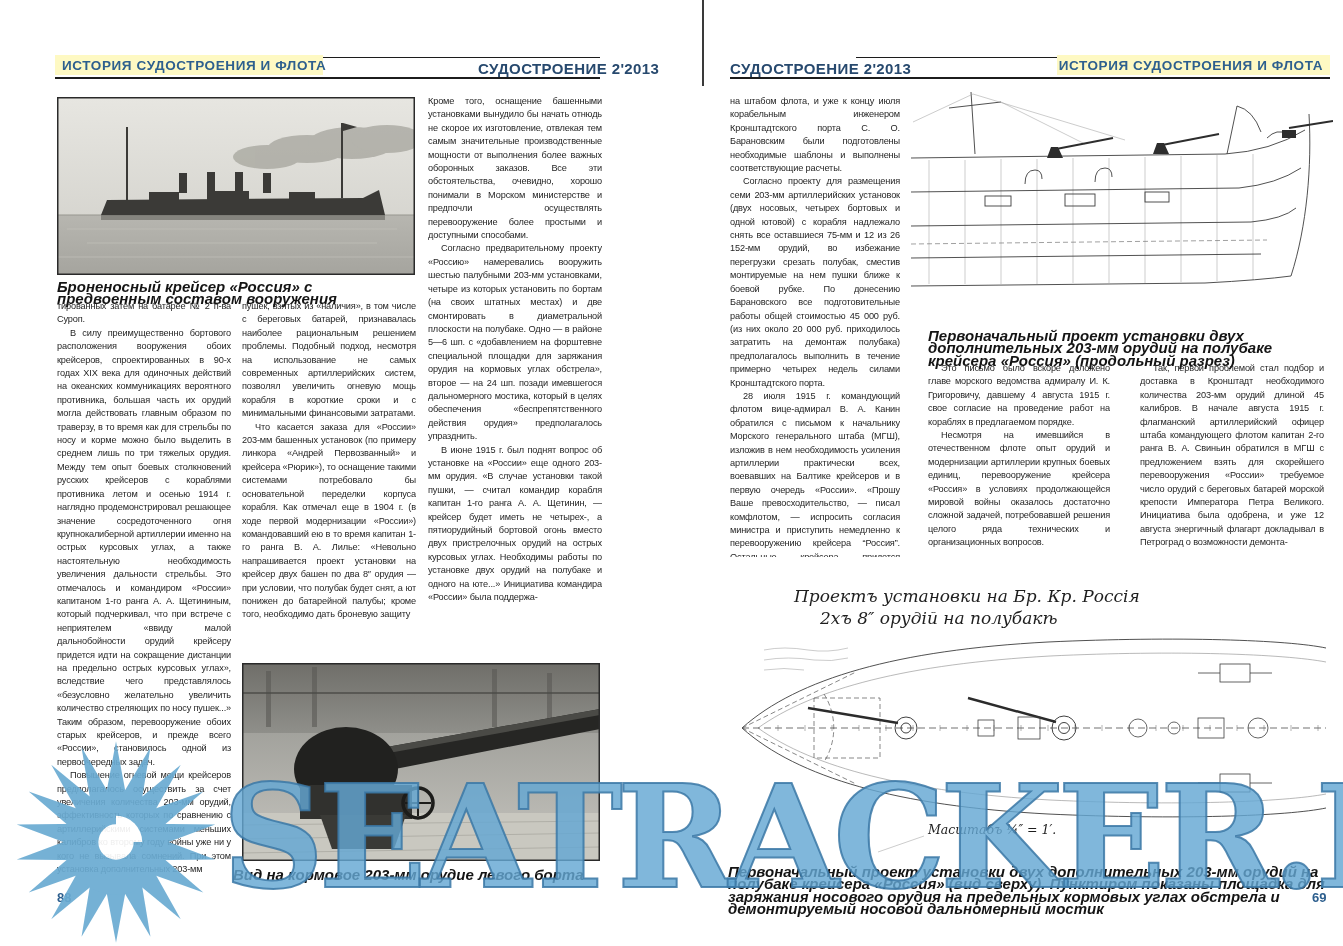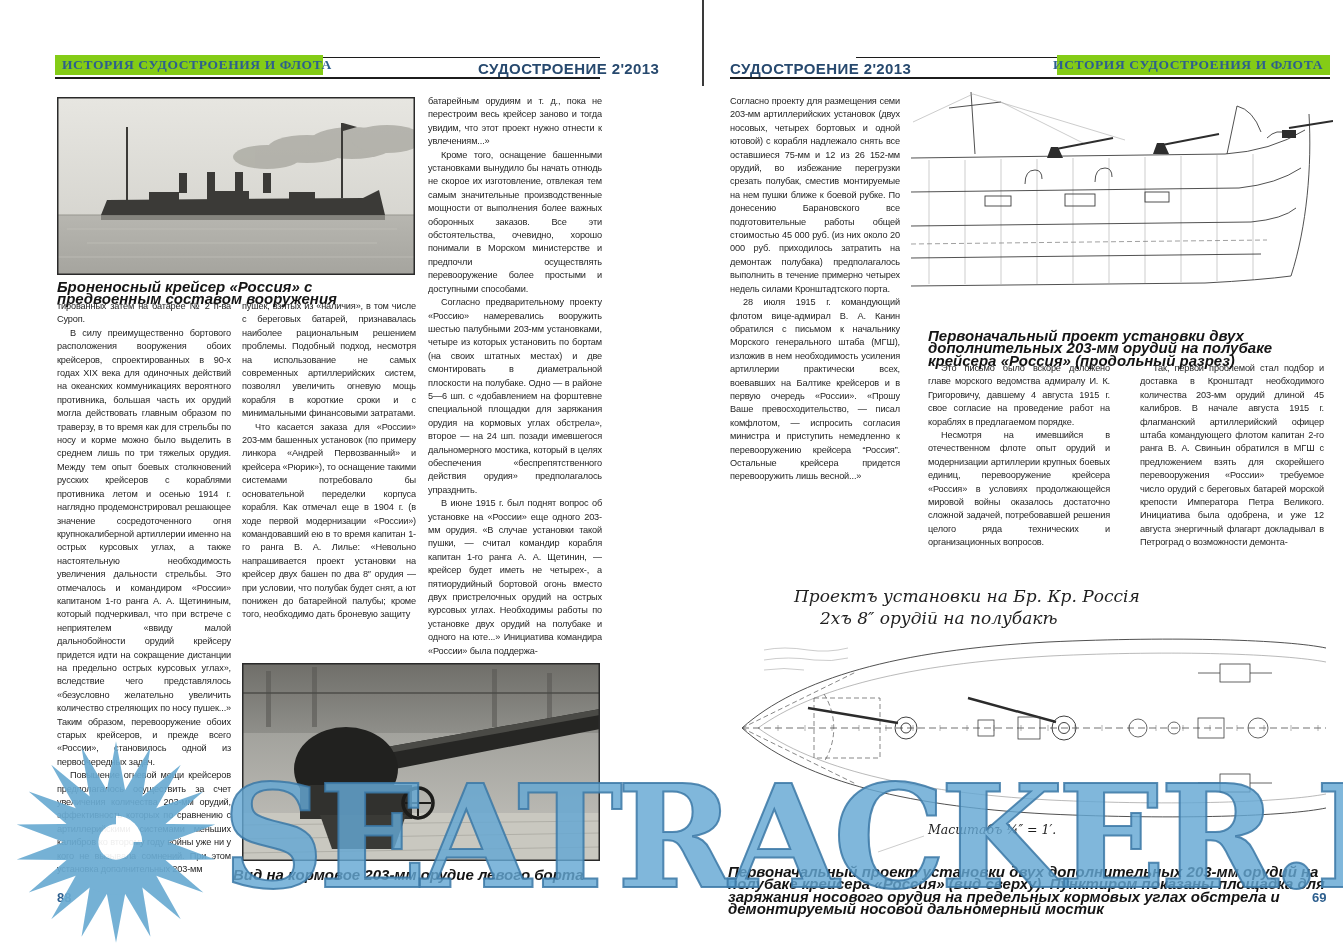--- a/index.html
+++ b/index.html
@@ -1,20 +1,20 @@
 <!DOCTYPE html>
 <html lang="ru"><head>
 <meta charset="utf-8">
 <style>
   * { margin:0; padding:0; box-sizing:border-box; }
   html,body { width:1343px; height:946px; background:#ffffff; }
   body { font-family:"Liberation Sans", sans-serif; }
   .spread { position:relative; width:1343px; height:946px; background:#ffffff; overflow:hidden; }
 
-  .hdr-bar { position:absolute; top:55px; height:20px; background:#84cc16; display:flex; align-items:center;font-family:Liberation Serif, serif; }
+  .hdr-bar { position:absolute; top:55px; height:20px; background:#fef9c3; display:flex; align-items:center; }
   .hdr-title { font-size:13.5px; font-weight:bold; color:#2d5f8e; letter-spacing:0.6px; white-space:nowrap; }
   .issue { position:absolute; font-size:15px; font-weight:bold; color:#27496e; letter-spacing:0.4px; white-space:nowrap; }
   .rule { position:absolute; background:#1c1c1c; }
 
   .col { position:absolute; font-size:9.2px; letter-spacing:-0.15px; line-height:13.4px;
          text-align:justify; color:#1f1f1f; overflow:hidden; }
   .col p { margin:0; }
   .col p + p, .col p.ind { text-indent:13px; }
 
   .cap { position:absolute; font-size:15px; font-weight:bold; line-height:12.3px; color:#141414;font-style:italic; }
@@ -104,21 +104,20 @@
   <div class="col" style="left:57px; top:300px; width:174px; height:588px;">
     <p>тированных затем на батарее № 2 п-ва Суроп.</p>
     <p>В силу преимущественно бортового расположения вооружения обоих крейсеров, спроектированных в 90-х годах XIX века для одиночных действий на океанских коммуникациях вероятного противника, большая часть их орудий могла действовать главным образом по траверзу, в то время как для стрельбы по носу и корме можно было выделить в среднем лишь по три тяжелых орудия. Между тем опыт боевых столкновений русских крейсеров с кораблями противника летом и осенью 1914 г. наглядно продемонстрировал решающее значение сосредоточенного огня крупнокалиберной артиллерии именно на острых курсовых углах, а также настоятельную необходимость увеличения дальности стрельбы. Это отмечалось и командиром «России» капитаном 1-го ранга А. А. Щетининым, который подчеркивал, что при встрече с неприятелем «ввиду малой дальнобойности орудий крейсеру придется идти на сокращение дистанции на предельно острых курсовых углах», вследствие чего представлялось «безусловно желательно увеличить количество стреляющих по носу пушек...» Таким образом, перевооружение обоих старых крейсеров, и прежде всего «России», становилось одной из первоочередных задач.</p>
     <p>Повышение огневой мощи крейсеров предполагалось осуществить за счет увеличения количества 203-мм орудий, эффективность которых по сравнению с артиллерийскими системами меньших калибров ко второму году войны уже ни у кого не вызывала сомнений. При этом установка дополнительных 203-мм</p>
   </div>
   <div class="col" style="left:242px; top:300px; width:174px; height:352px;">
     <p>пушек, взятых из «наличия», в том числе с береговых батарей, признавалась наиболее рациональным решением проблемы. Подобный подход, несмотря на использование не самых современных артиллерийских систем, позволял увеличить огневую мощь корабля в короткие сроки и с минимальными финансовыми затратами.</p>
     <p>Что касается заказа для «России» 203-мм башенных установок (по примеру линкора «Андрей Первозванный» и крейсера «Рюрик»), то оснащение такими системами потребовало бы основательной переделки корпуса корабля. Как отмечал еще в 1904 г. (в ходе первой модернизации «России») командовавший ею в то время капитан 1-го ранга В. А. Лилье: «Невольно напрашивается проект установки на крейсер двух башен по два 8″ орудия — при условии, что полубак будет снят, а ют понижен до батарейной палубы; кроме того, необходимо дать броневую защиту</p>
   </div>
   <div class="col" style="left:428px; top:95px; width:174px; height:562px;">
-    <p>батарейным орудиям и т. д., пока не перестроим весь крейсер заново и тогда увидим, что этот проект нужно отнести к увлечениям...»</p>
     <p>Кроме того, оснащение башенными установками вынудило бы начать отнюдь не скорое их изготовление, отвлекая тем самым значительные производственные мощности от выполнения более важных оборонных заказов. Все эти обстоятельства, очевидно, хорошо понимали в Морском министерстве и предпочли осуществлять перевооружение более простыми и доступными способами.</p>
     <p>Согласно предварительному проекту «Россию» намеревались вооружить шестью палубными 203-мм установками, четыре из которых установить по бортам (на своих штатных местах) и две смонтировать в диаметральной плоскости на полубаке. Одно — в районе 5—6 шп. с «добавлением на форштевне специальной площадки для заряжания орудия на кормовых углах обстрела», второе — на 24 шп. позади имевшегося дальномерного мостика, который в целях обеспечения «беспрепятственного действия орудия» предполагалось упразднить.</p>
     <p>В июне 1915 г. был поднят вопрос об установке на «России» еще одного 203-мм орудия. «В случае установки такой пушки, — считал командир корабля капитан 1-го ранга А. А. Щетинин, — крейсер будет иметь не четырех-, а пятиорудийный бортовой огонь вместо двух пристрелочных орудий на острых курсовых углах. Необходимы работы по установке двух орудий на полубаке и одного на юте...» Инициатива командира «России» была поддержа-</p>
   </div>
 
   <div class="photo" style="left:242px; top:663px;">
     <svg width="358" height="198" viewBox="0 0 358 198">
       <defs>
         <linearGradient id="gunbg" x1="0" y1="0" x2="0" y2="1">
           <stop offset="0" stop-color="#8f8f8a"></stop>
@@ -155,20 +154,21 @@
       <line x1="176" y1="127" x2="176" y2="153" stroke="#1c1c1a" stroke-width="2"></line>
       <line x1="163" y1="140" x2="189" y2="140" stroke="#1c1c1a" stroke-width="2"></line>
       <rect x="0.75" y="0.75" width="356.5" height="196.5" fill="none" stroke="#2a2a2a" stroke-width="1.5"></rect>
     </svg>
   </div>
   <div class="cap" style="left:233px; top:869px; width:358px;">Вид на кормовое 203-мм орудие левого борта</div>
 
   <span class="pagenum" style="left:57px; top:890px;">88</span>
 
   <div class="col" style="left:730px; top:95px; width:170px; height:462px;">
+    <p>на штабом флота, и уже к концу июля корабельным инженером Кронштадтского порта С. О. Барановским были подготовлены необходимые шаблоны и выполнены соответствующие расчеты.</p>
     <p>Согласно проекту для размещения семи 203-мм артиллерийских установок (двух носовых, четырех бортовых и одной ютовой) с корабля надлежало снять все оставшиеся 75-мм и 12 из 26 152-мм орудий, во избежание перегрузки срезать полубак, сместив монтируемые на нем пушки ближе к боевой рубке. По донесению Барановского все подготовительные работы общей стоимостью 45 000 руб. (из них около 20 000 руб. приходилось затратить на демонтаж полубака) предполагалось выполнить в течение примерно четырех недель силами Кронштадтского порта.</p>
     <p>28 июля 1915 г. командующий флотом вице-адмирал В. А. Канин обратился с письмом к начальнику Морского генерального штаба (МГШ), изложив в нем необходимость усиления артиллерии практически всех, воевавших на Балтике крейсеров и в первую очередь «России». «Прошу Ваше превосходительство, — писал комфлотом, — испросить согласия министра и приступить немедленно к перевооружению крейсера “Россия”. Остальные крейсера придется перевооружить лишь весной...»</p>
   </div>
 
   <div class="draw" style="left:905px; top:88px;">
     <svg width="428" height="234" viewBox="0 0 428 234">
       <rect width="428" height="234" fill="#ffffff"></rect>
       <g stroke="#9a9a9a" stroke-width="0.5" fill="none">
         <path d="M24,72V196"></path>
           <path d="M60,72V196"></path>

